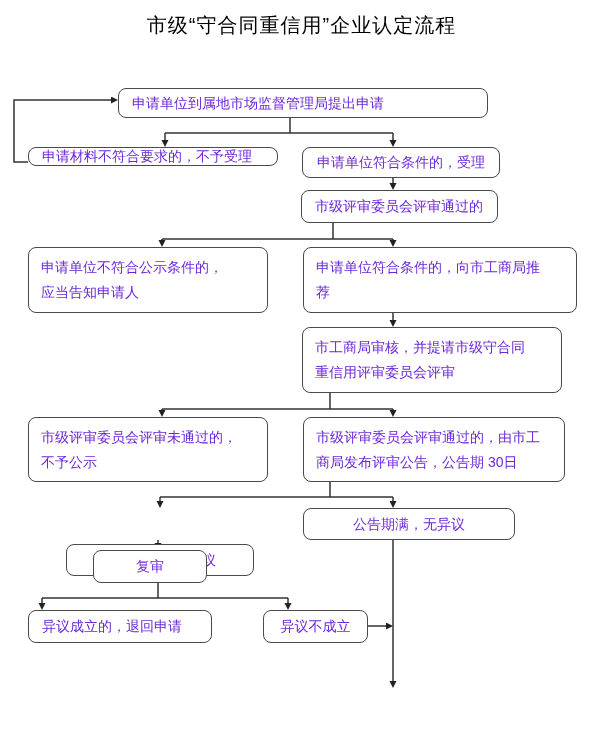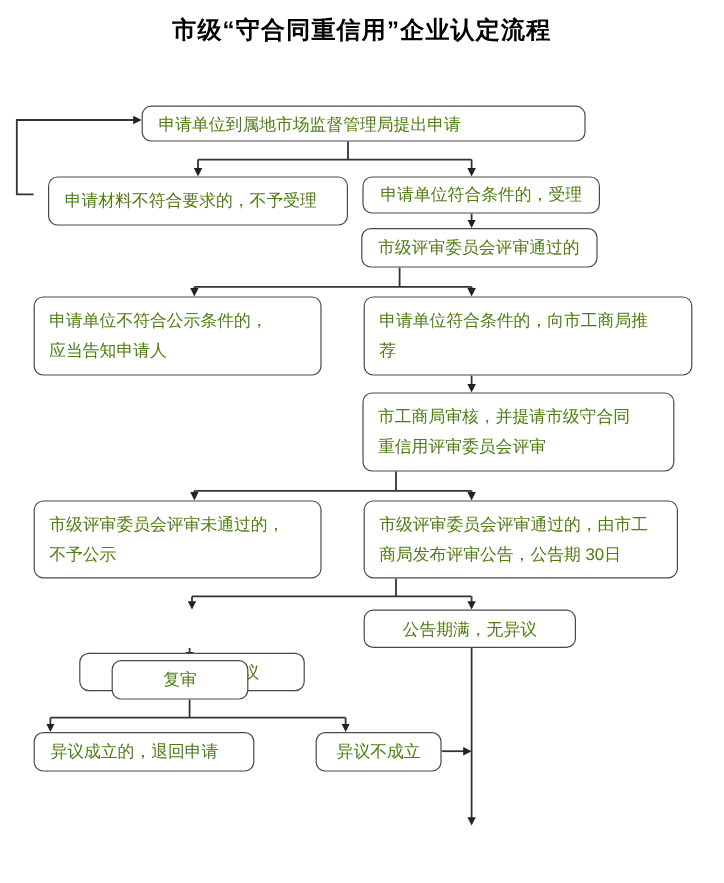--- a/index.html
+++ b/index.html
@@ -3,44 +3,44 @@
 <meta charset="utf-8">
 <style>
   html,body{margin:0;padding:0;background:#ffffff;}
   .canvas{
     position:relative;width:603px;height:736px;background:#ffffff;
     font-family:"Liberation Sans","DejaVu Sans",sans-serif;color:#111111;
     overflow:hidden;
   }
   .flow-title{
     position:absolute;left:0;top:12px;width:603px;text-align:center;
-    font-size:20px;font-weight:bold;letter-spacing:1px;color:#000000;
+    font-size:20px;font-weight:normal;letter-spacing:1px;color:#000000;
   }
   svg.edges{position:absolute;left:0;top:0;width:603px;height:736px;z-index:0;}
   .node{
     position:absolute;box-sizing:border-box;background:#ffffff;
     border:1.5px solid #4a4a4a;border-radius:8px;font-size:14px;
-    color:#4d7c0f;z-index:1;line-height:25px;
+    color:#6d28d9;z-index:1;line-height:25px;
   }
   .single{display:flex;align-items:center;}
   .padded{padding-left:13px;padding-right:8px;}
   .centered{justify-content:center;text-align:center;padding:0 6px;}
   .multi{padding-top:7px;padding-left:12px;}
   
   .n-apply           {left:118px;top:88px; width:370px;height:30px;}
-  .n-reject-materials{left:40px; top:147px;width:250px;height:41px;}
+  .n-reject-materials{left:28px; top:147px;width:250px;height:19px;}
   .n-accept-materials{left:302px;top:147px;width:198px;height:31px;}
   .n-initial-review  {left:301px;top:190px;width:197px;height:33px;}
   .n-notify          {left:28px; top:247px;width:240px;height:66px;padding-right:42px;}
   .n-recommend       {left:303px;top:247px;width:274px;height:66px;padding-right:26px;}
   .n-city-review     {left:302px;top:327px;width:260px;height:66px;padding-right:28px;}
   .n-review-failed   {left:28px; top:417px;width:240px;height:65px;padding-right:30px;}
   .n-review-passed   {left:303px;top:417px;width:262px;height:65px;padding-right:22px;}
   .n-objection       {left:66px; top:508px;width:188px;height:32px;margin-top:36px;}
-  .n-no-objection    {left:303px;top:508px;width:177px;height:32px;}
+  .n-no-objection    {left:303px;top:508px;width:212px;height:32px;}
   .n-recheck         {left:93px; top:550px;width:114px;height:33px;}
   .n-objection-valid {left:28px; top:610px;width:184px;height:33px;}
   .n-objection-invalid{left:263px;top:610px;width:105px;height:33px;}
   .n-final           {left:228px;top:688px;width:332px;height:34px;}
 </style>
 </head>
 <body>
 
 <div class="canvas">
 

